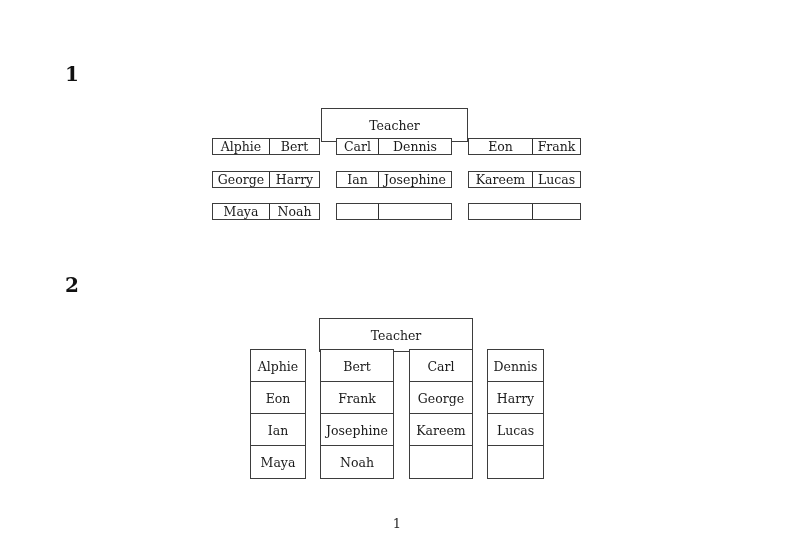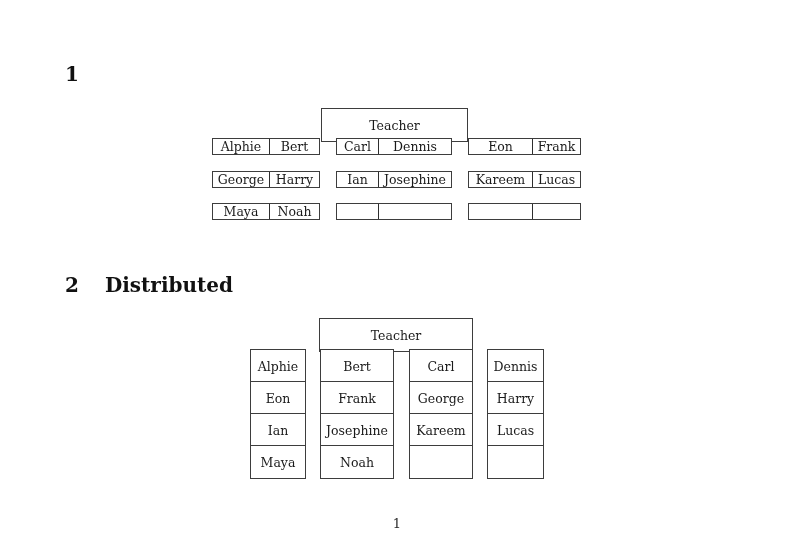--- a/index.html
+++ b/index.html
@@ -138,21 +138,20 @@
     <span class="seat left"></span>
     <span class="seat right"></span>
   </div>
   <div class="desk c-col3 c-row3">
     <span class="seat left"></span>
     <span class="seat right"></span>
   </div>
 
   <div class="heading h-distributed">
     <span class="sec-num">2</span>
-    <span>Distributed</span>
   </div>
 
   <div class="box teacher-dst">Teacher</div>
 
   <div class="box d-col1 d-row1">Alphie</div>
   <div class="box d-col2 d-row1">Bert</div>
   <div class="box d-col3 d-row1">Carl</div>
   <div class="box d-col4 d-row1">Dennis</div>
 
   <div class="box d-col1 d-row2">Eon</div>

